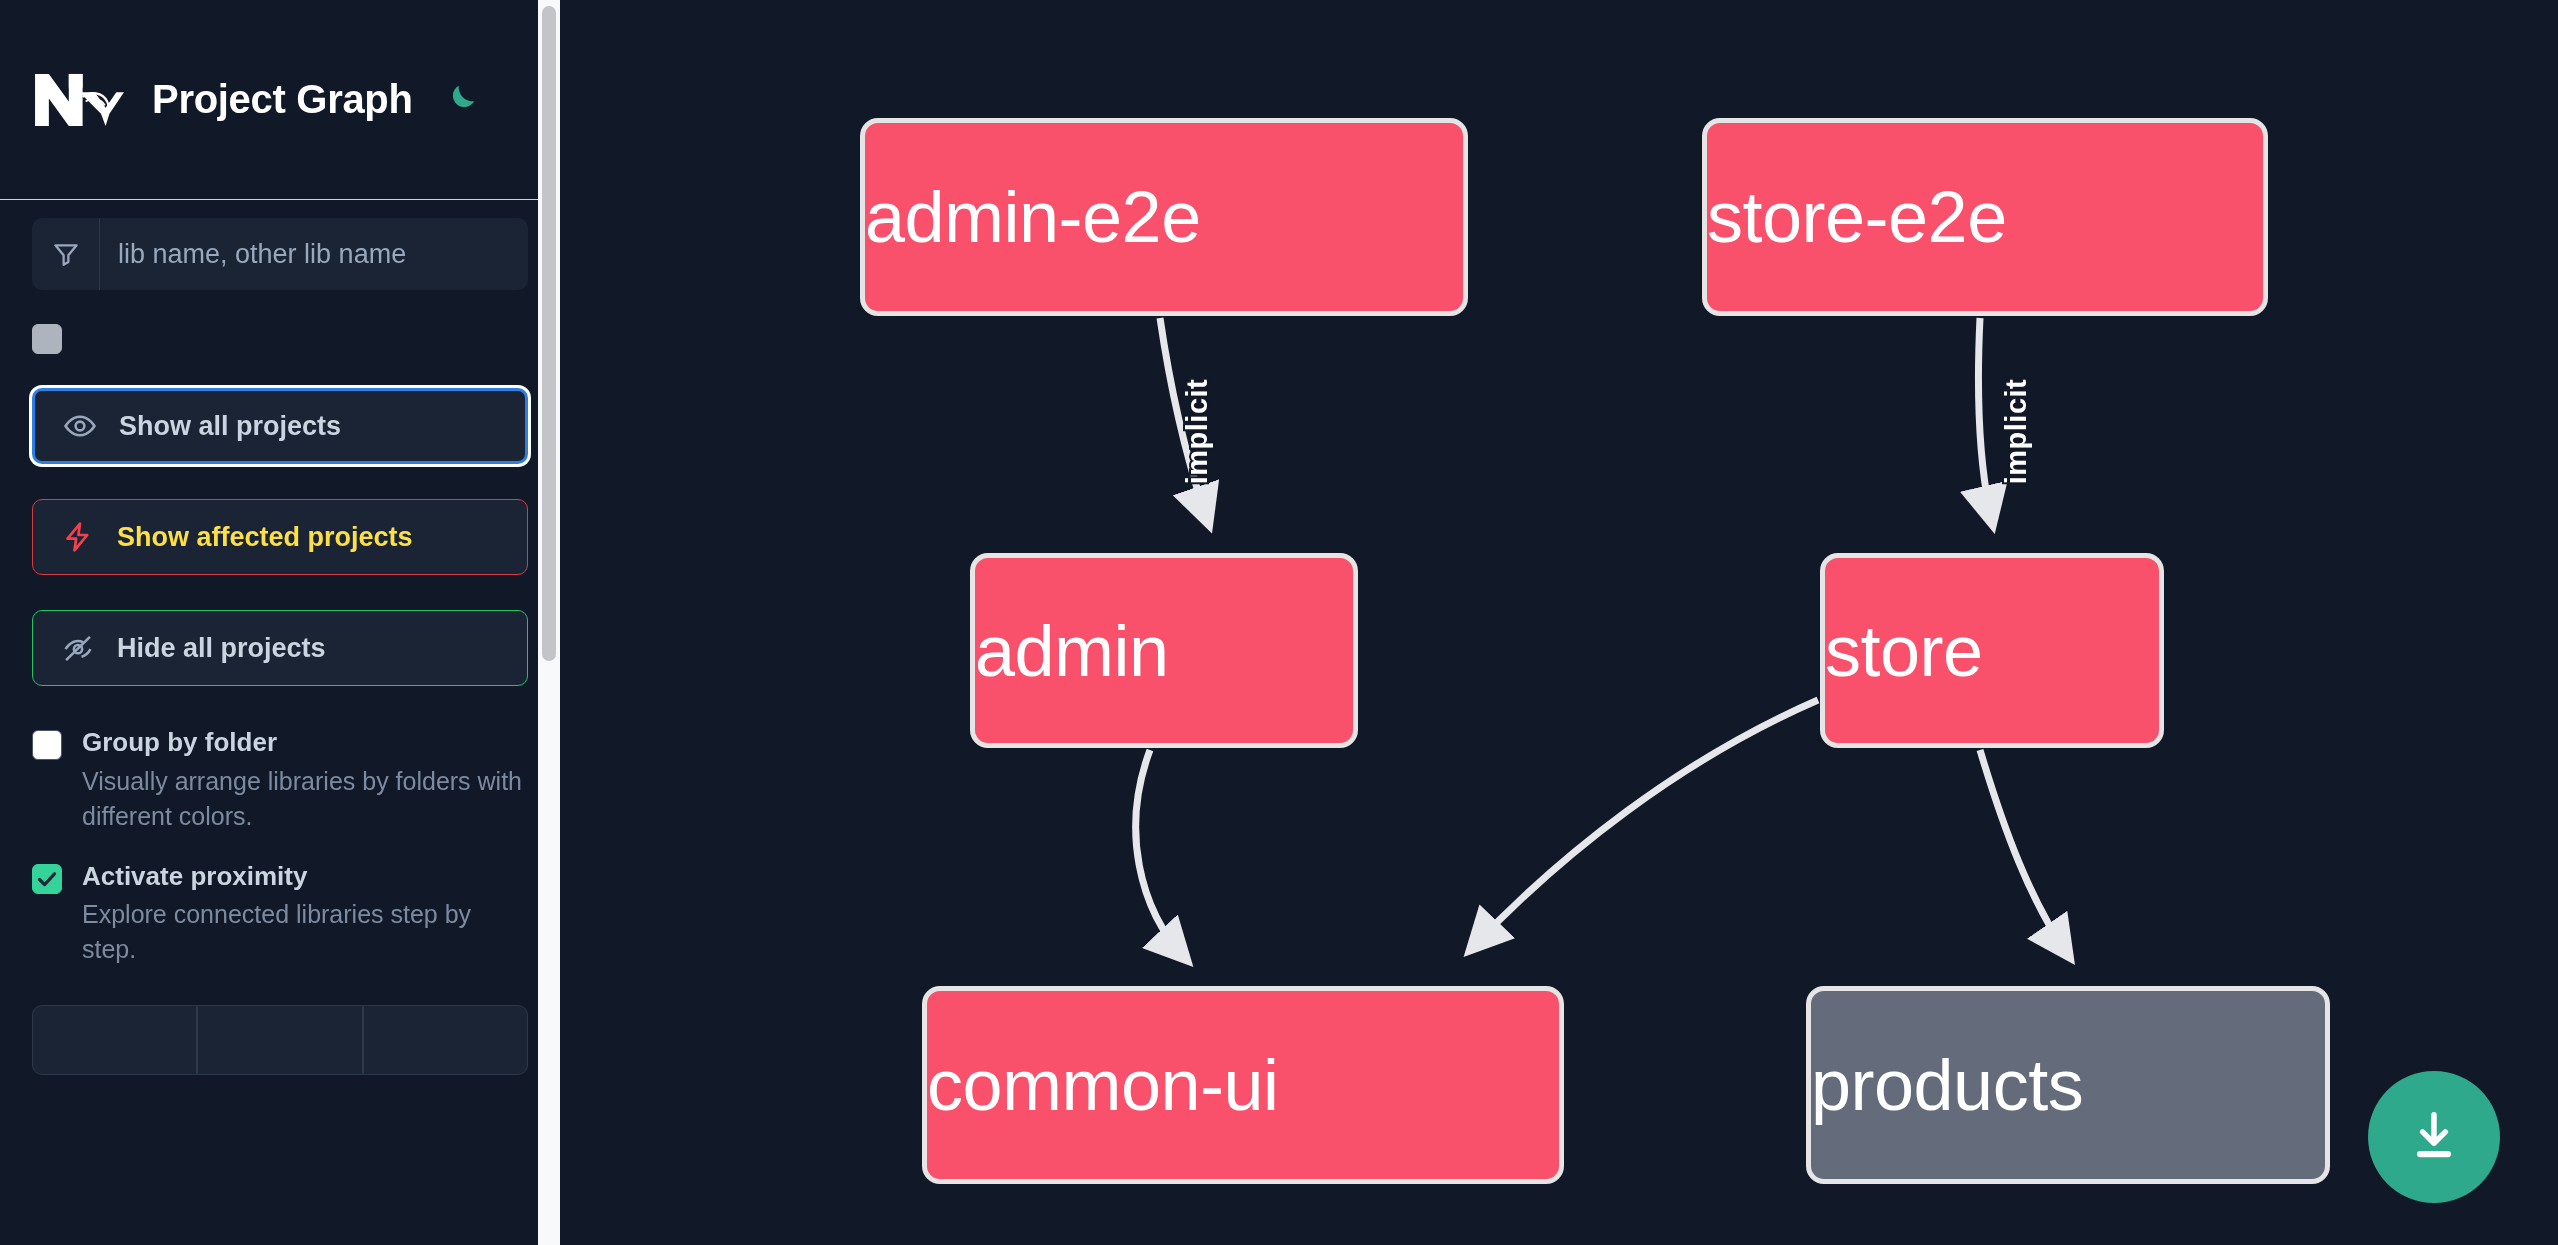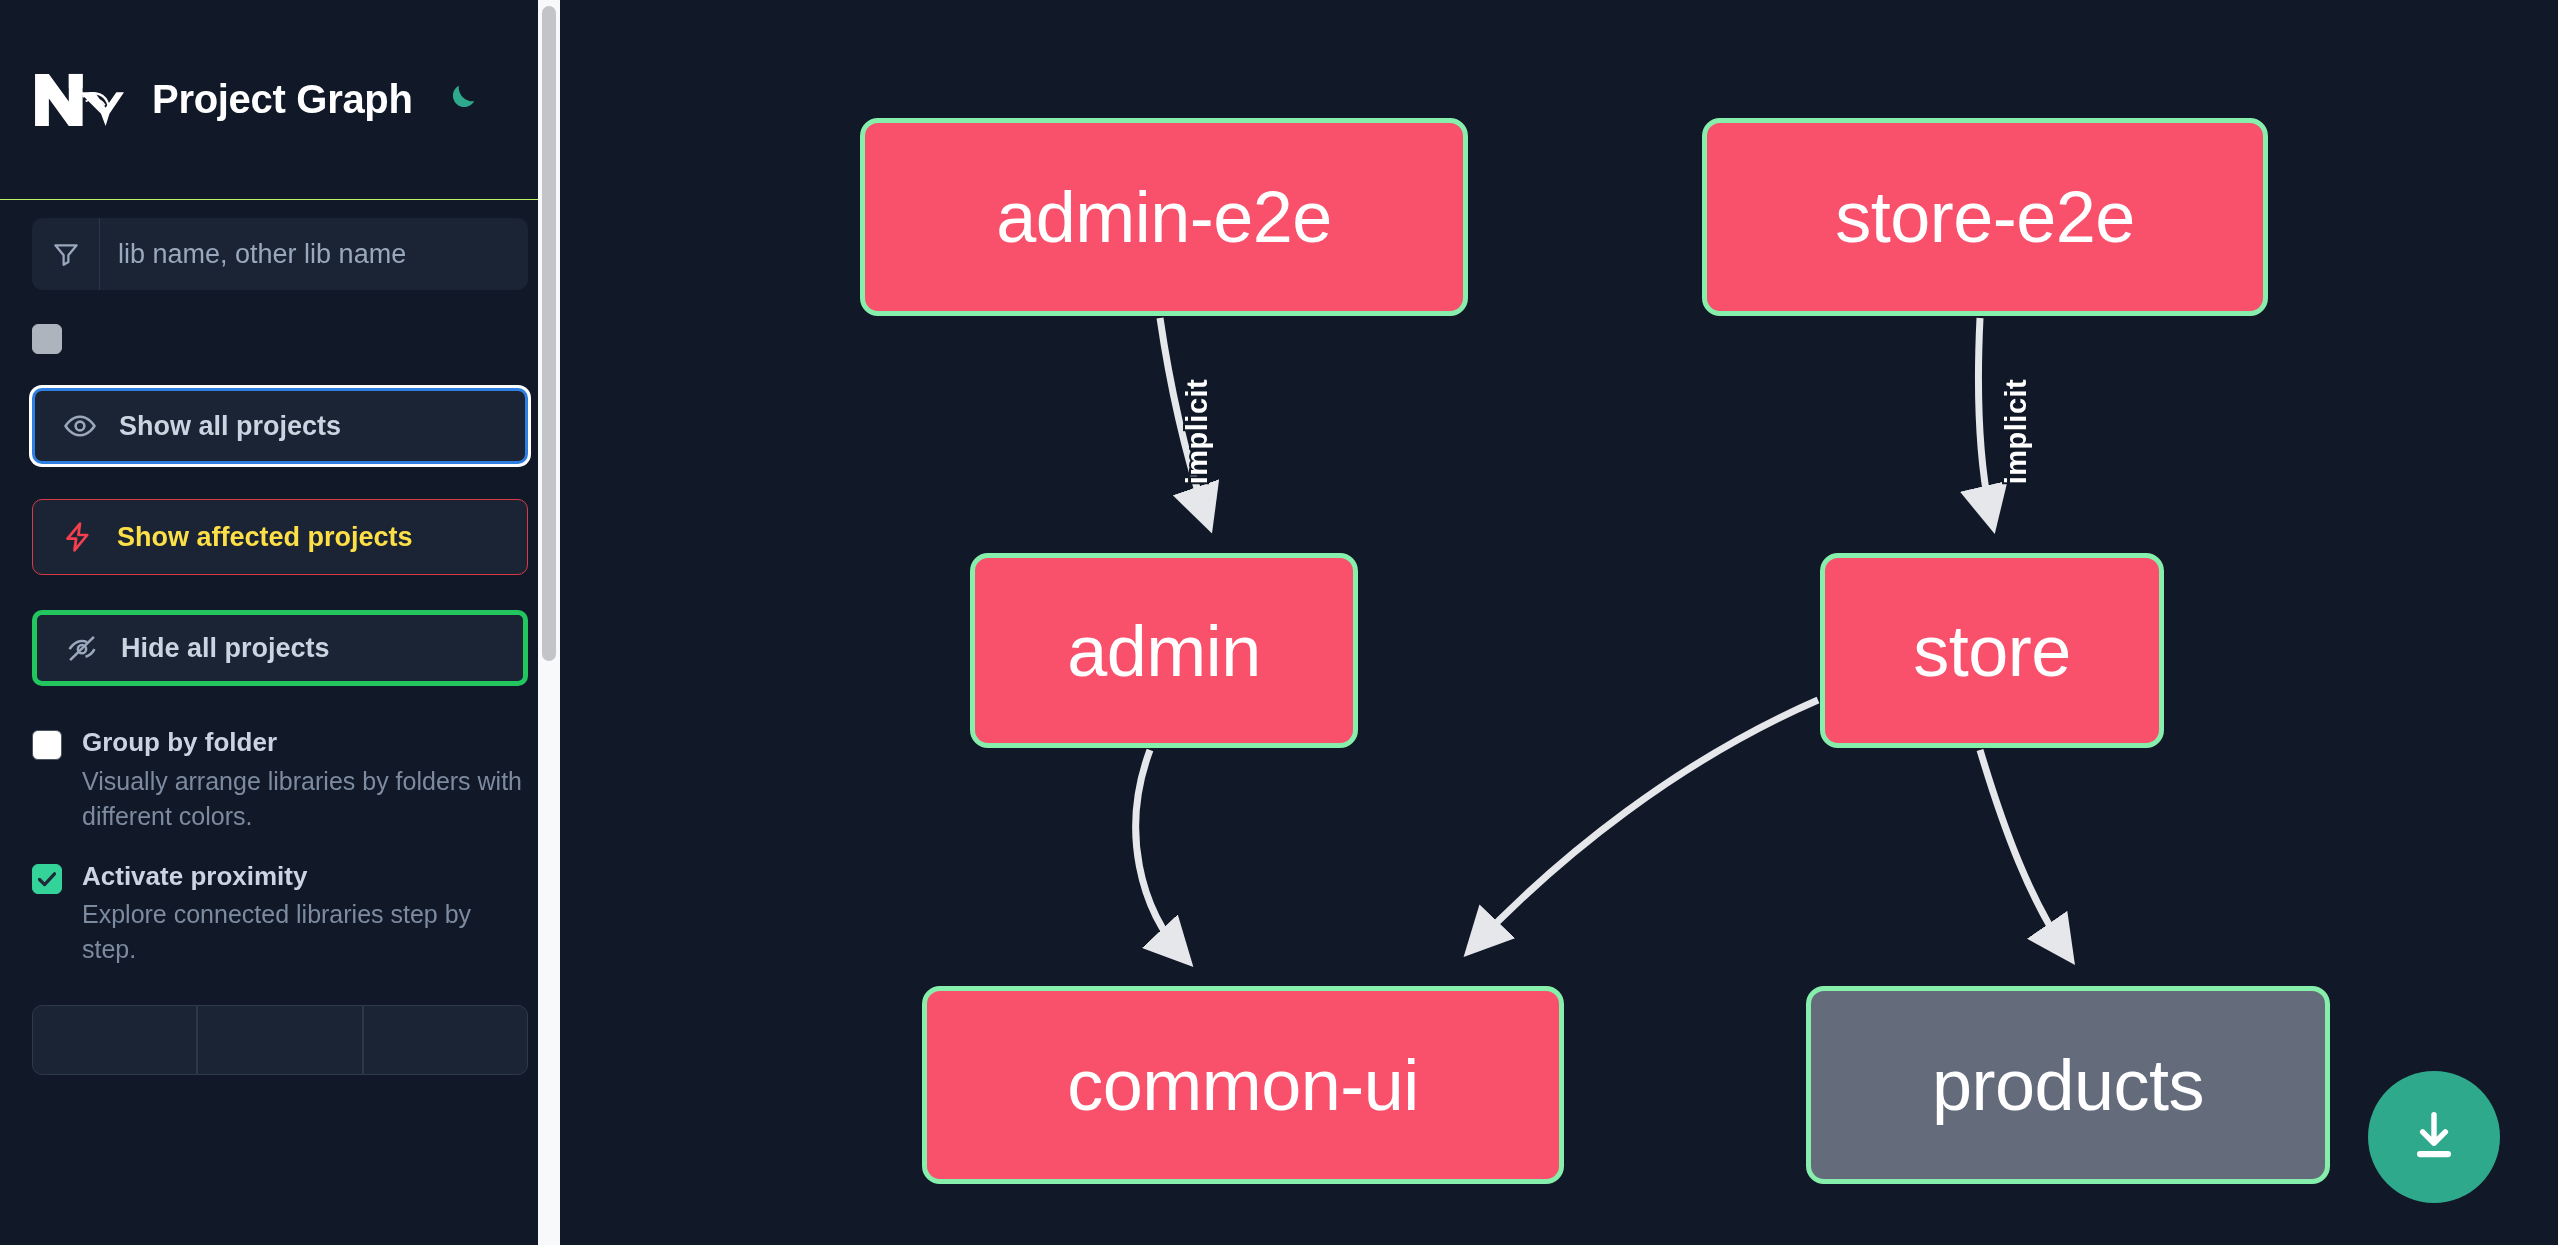--- a/index.html
+++ b/index.html
@@ -108,21 +108,21 @@
 
   .btn-stack { margin: 34px 0 40px 0; display: flex; flex-direction: column; gap: 35px; }
   .gbtn {
     position: relative;
     height: 76px;
     display: flex; align-items: center;
     gap: 22px;
     padding: 0 28px;
     border-radius: 10px;
     background: #1b2434;
-    border: 5px solid #22c55e;
+    border: 1px solid #22c55e;
     color: #cbd5e1;
     font-size: 27px;
     font-weight: 700;
     cursor: pointer;
     font-family: "Liberation Sans", sans-serif;
   }
   .gbtn.focused {
     border: 3px solid #2f7fe0;
     box-shadow: 0 0 0 3px #ffffff;
   }
@@ -164,23 +164,23 @@
     position: relative;
     flex: 1 1 auto;
     height: 1245px;
     background: #111827;
     overflow: hidden;
   }
   #graph-svg { position: absolute; inset: 0; width: 100%; height: 100%; }
 
   .node {
     position: absolute;
-    display: flex; align-items: center; justify-content: center;
+    display: flex; align-items: center; 
     border-radius: 18px;
-    border: 5px solid #86efac;
+    border: 5px solid #e5e5e5;
     color: #ffffff;
     font-size: 72px;
     font-weight: 400;
     letter-spacing: -0.5px;
     white-space: nowrap;
     cursor: pointer;
     font-family: "Liberation Sans", sans-serif;
   }
   .node.pink { background: #f9506b; }
   .node.gray { background: #646b7a; }

